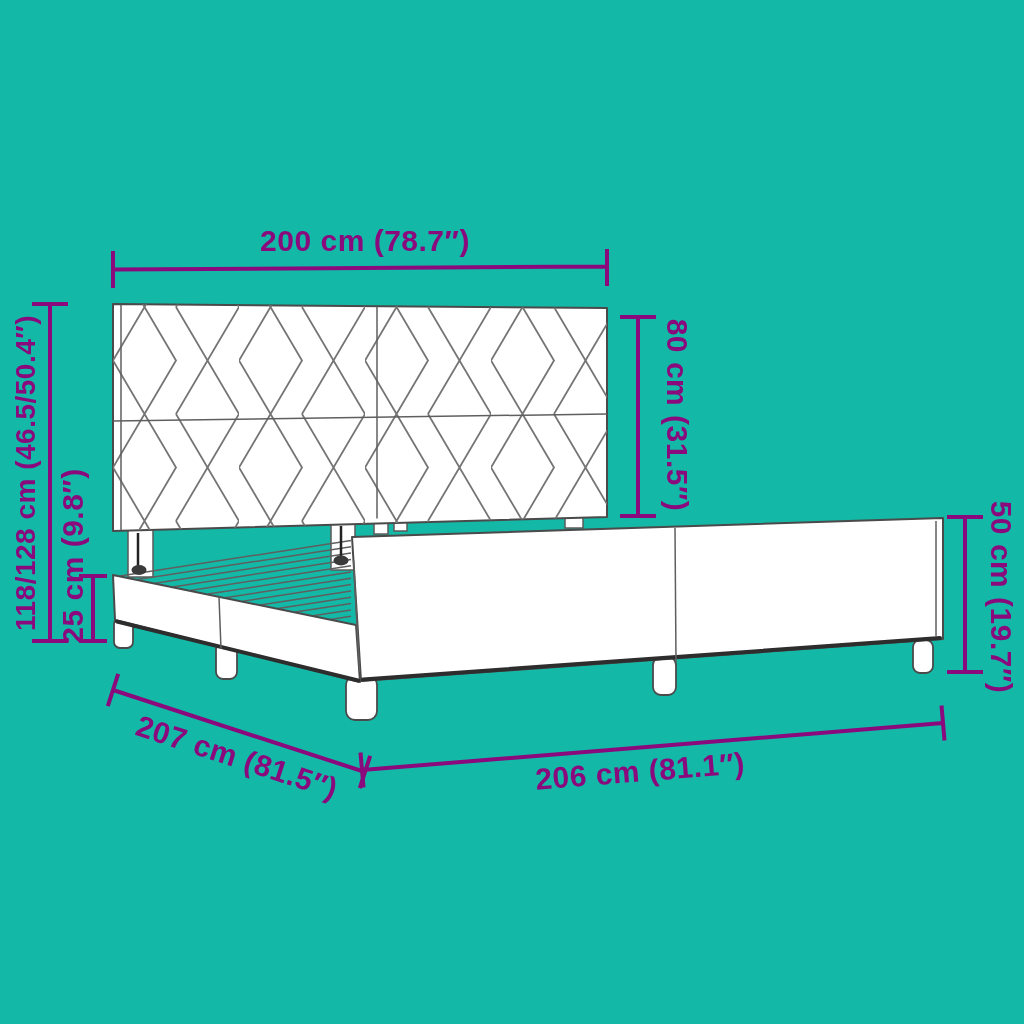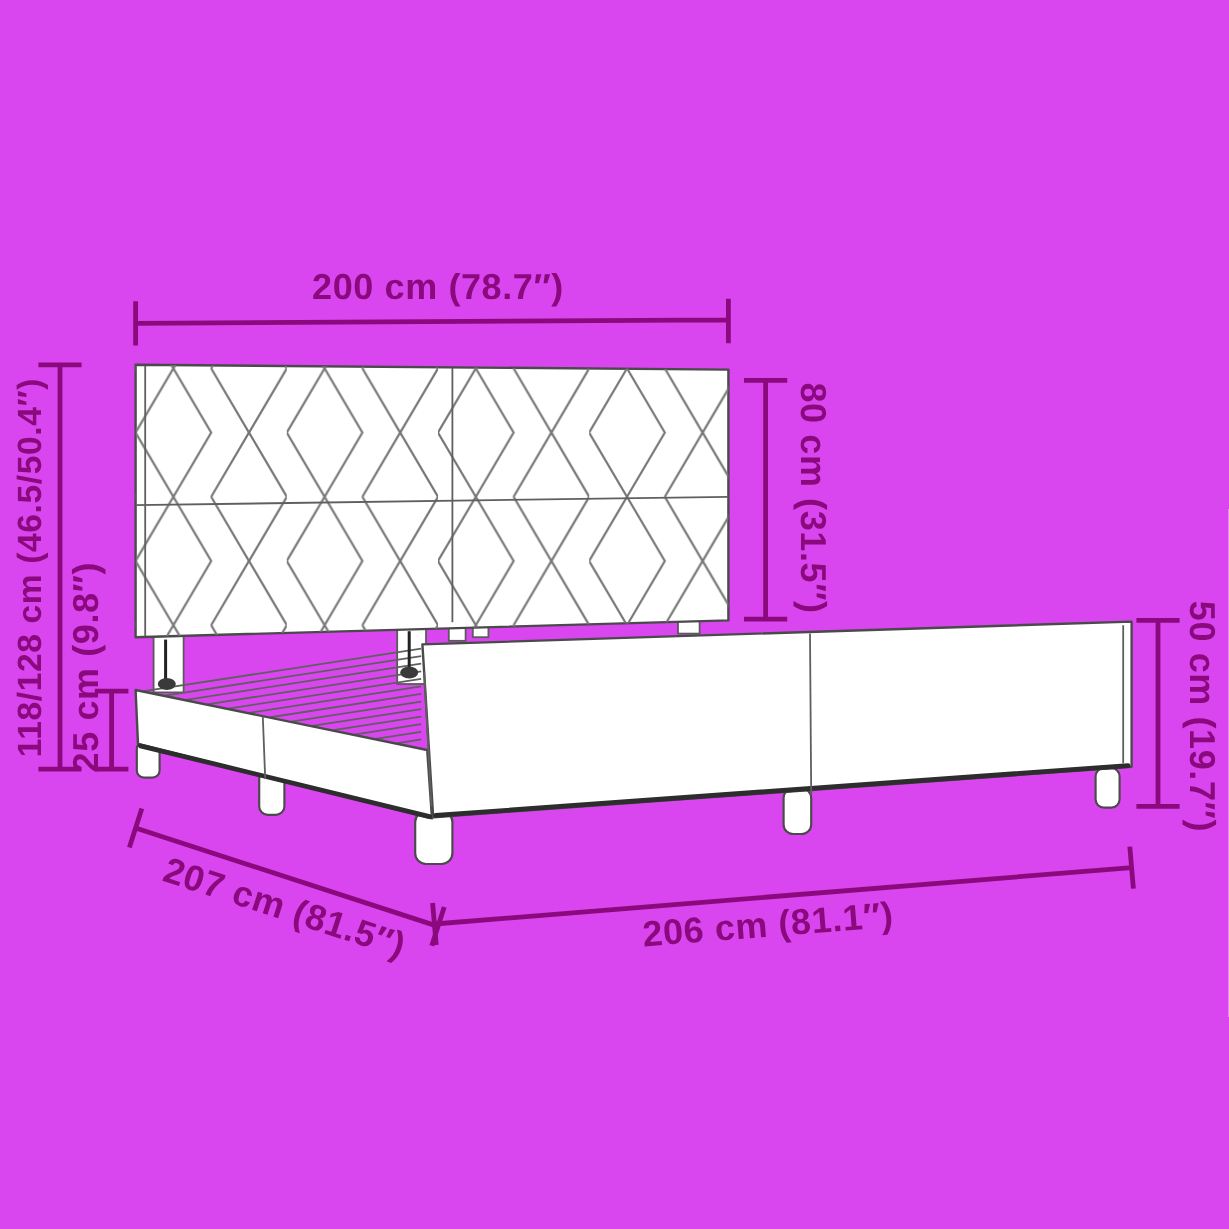--- a/index.html
+++ b/index.html
@@ -1,16 +1,16 @@
 <!DOCTYPE html>
 <html><head>
 <meta charset="utf-8">
 <style>
   html, body { margin: 0; padding: 0; background: #ffffff; }
-  .stage { width: 1024px; height: 1024px; position: relative; background: #d946ef; }
+  .stage { width: 1024px; height: 1024px; position: relative; background: #14b8a6; }
   svg { display: block; }
   .dim-line { stroke: #8a0a7d; stroke-width: 4; fill: none; stroke-linecap: butt; }
   .dim-text {
     fill: #8a0a7d;
     font-family: "Liberation Sans", sans-serif;
     font-weight: 700;
     font-size: 30px;
     text-anchor: middle;
     dominant-baseline: central;
     letter-spacing: 0.5px;

